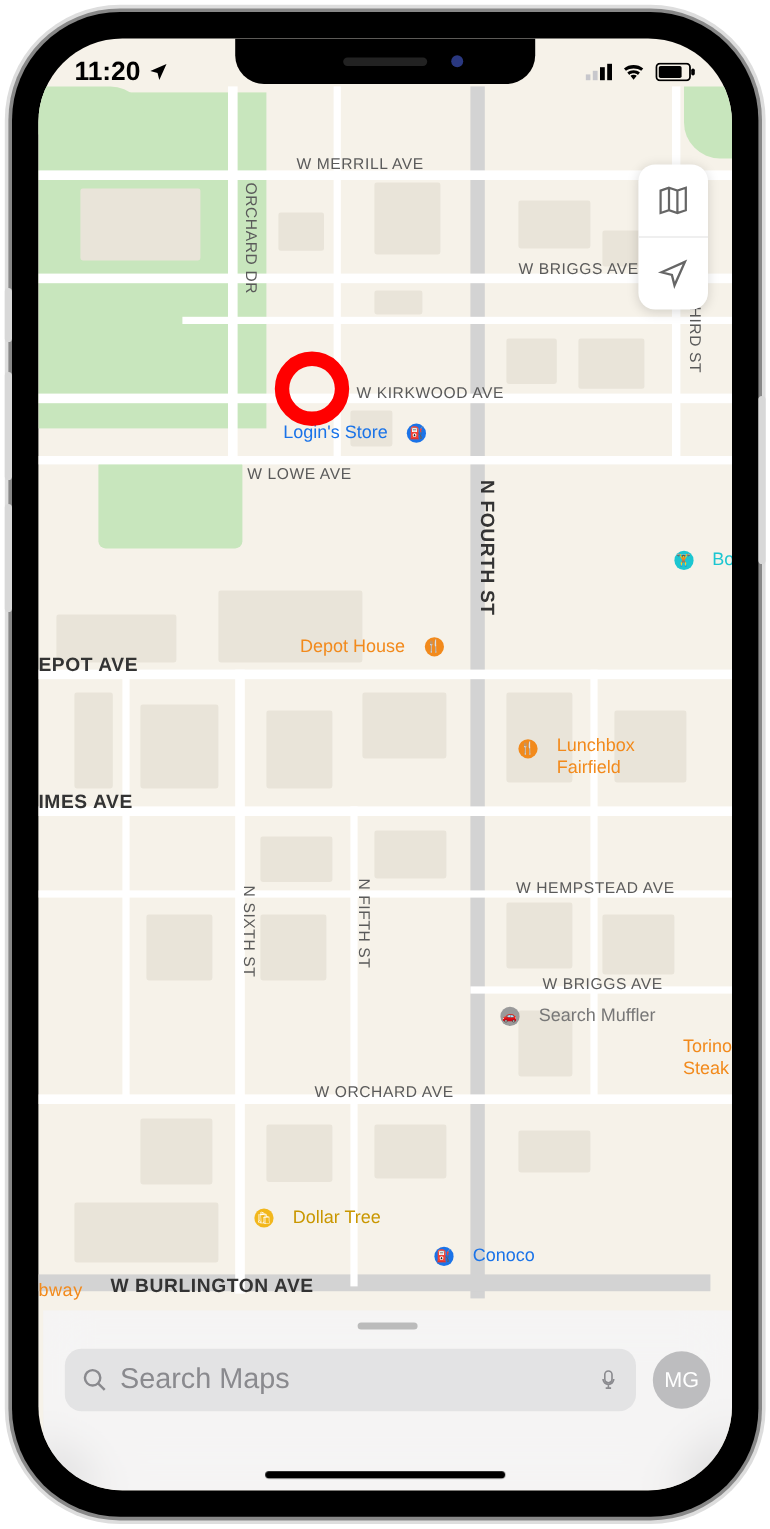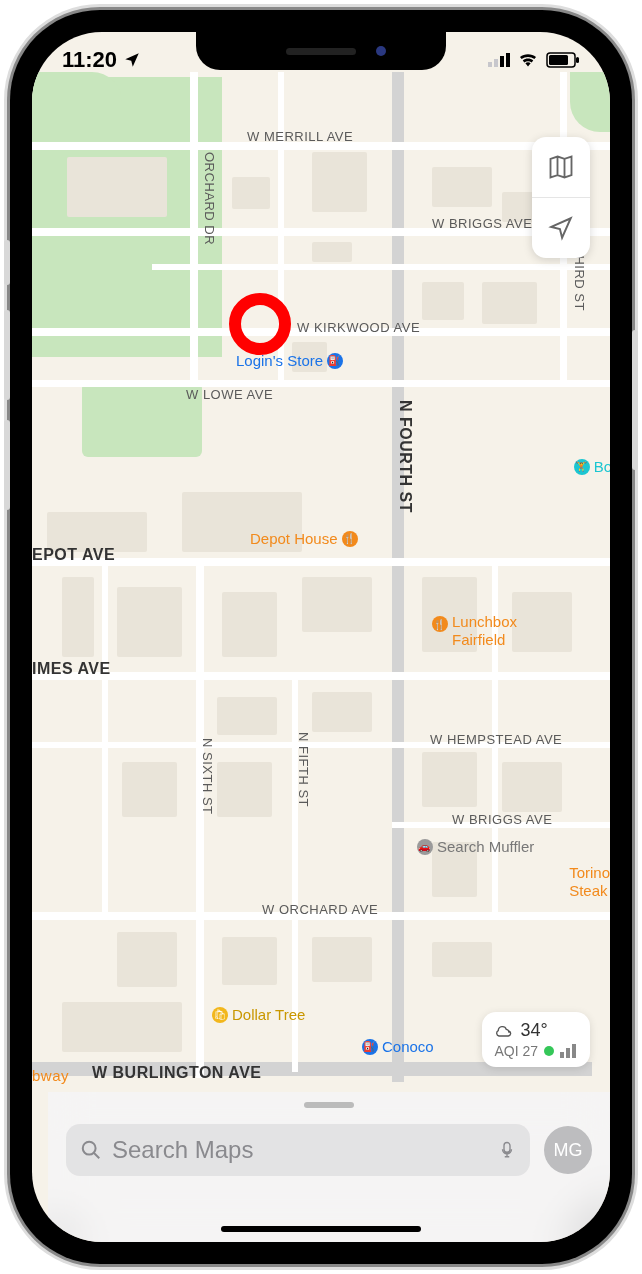--- a/index.html
+++ b/index.html
@@ -20,34 +20,34 @@
 
     .map-canvas { position: absolute; inset: 0; }
 
     .park { position: absolute; background: #c8e6bd; }
     .road-v, .road-h { position: absolute; background: #ffffff; }
     .road-major { position: absolute; background: #d3d3d3; }
     .bldg { position: absolute; background: #e9e4d9; border-radius: 2px; }
 
     .street-label { position: absolute; color: #5a5a5a; font-size: 13px; font-weight: 500; letter-spacing: 0.5px; white-space: nowrap; }
     .street-label.big { font-size: 16px; font-weight: 600; color: #333; }
-    .poi { position: absolute; font-size: 15px; font-weight: 500; white-space: nowrap; display: flex; align-items: center; gap: 4px; }
+    .poi { position: absolute; font-size: 15px; font-weight: 500; white-space: nowrap; display: flex; align-items: center; gap: 16px; }
     .poi-icon { width: 16px; height: 16px; border-radius: 50%; display: inline-flex; align-items: center; justify-content: center; font-size: 10px; color: #fff; }
     .vert { writing-mode: vertical-rl; text-orientation: mixed; }
 
     .map-controls { position: absolute; top: 105px; right: 20px; width: 58px; background: #fff; border-radius: 14px; box-shadow: 0 2px 10px rgba(0,0,0,.15); z-index: 50; display: flex; flex-direction: column; overflow: hidden; }
     .map-ctrl-btn { height: 60px; display: flex; align-items: center; justify-content: center; color: #666; }
     .map-controls .divider { height: 1px; background: #e5e5e5; }
 
     .weather-pill { position: absolute; bottom: 175px; right: 20px; background: #fff; border-radius: 14px; padding: 8px 12px; box-shadow: 0 2px 8px rgba(0,0,0,.12); display: flex; flex-direction: column; gap: 2px; z-index: 50; }
     .weather-row { display: flex; align-items: center; gap: 6px; font-size: 18px; font-weight: 500; color: #333; }
     .weather-row.small { font-size: 14px; color: #777; }
     .weather-row .dot { width: 10px; height: 10px; border-radius: 50%; }
 
-    .bottom-sheet { position: absolute; bottom: 0; left: 16px; right: 0; height: 150px; background: rgba(245,245,247,.78); backdrop-filter: blur(20px); z-index: 60; }
+    .bottom-sheet { position: absolute; bottom: 0; left: 4px; right: 0; height: 150px; background: rgba(245,245,247,.78); backdrop-filter: blur(20px); z-index: 60; }
     .grabber { width: 50px; height: 6px; background: #bbb; border-radius: 3px; margin: 10px auto 16px; }
     .search-row { display: flex; align-items: center; gap: 14px; padding: 0 18px; }
     .search-box { flex: 1; height: 52px; background: rgba(220,220,222,.75); border-radius: 14px; display: flex; align-items: center; padding: 0 14px; gap: 10px; color: #8a8a8e; font-size: 24px; }
     .avatar { width: 48px; height: 48px; border-radius: 50%; background: #bdbdbf; color: #fff; display: flex; align-items: center; justify-content: center; font-size: 18px; font-weight: 500; }
 
     .home-indicator { position: absolute; bottom: 10px; left: 50%; transform: translateX(-50%); width: 200px; height: 6px; background: #000; border-radius: 3px; z-index: 70; }
 
     .highlight-ring { position: absolute; width: 62px; height: 62px; border: 12px solid #ff0000; border-radius: 50%; z-index: 80; }
   </style>
 </head>
@@ -147,21 +147,21 @@
       <div class="bldg" style="left:190px; top:905px; width:55px; height:48px"></div>
       <div class="bldg" style="left:280px; top:905px; width:60px; height:45px"></div>
       <div class="bldg" style="left:400px; top:910px; width:60px; height:35px"></div>
       <div class="bldg" style="left:30px; top:970px; width:120px; height:50px"></div>
 
       <span class="street-label" style="left:215px; top:97px">W MERRILL AVE</span>
       <span class="street-label vert" style="left:170px; top:120px">ORCHARD DR</span>
       <span class="street-label" style="left:400px; top:184px">W BRIGGS AVE</span>
       <span class="street-label vert" style="left:540px; top:215px">THIRD ST</span>
       <span class="street-label" style="left:265px; top:288px">W KIRKWOOD AVE</span>
-      <span class="street-label" style="left:154px; top:355px">W LOWE AVE</span>
+      <span class="street-label" style="left:174px; top:355px">W LOWE AVE</span>
       <span class="street-label vert big" style="left:364px; top:368px">N FOURTH ST</span>
       <span class="street-label big" style="left:0; top:514px">EPOT AVE</span>
       <span class="street-label big" style="left:0; top:628px">IMES AVE</span>
       <span class="street-label vert" style="left:168px; top:706px">N SIXTH ST</span>
       <span class="street-label vert" style="left:264px; top:700px">N FIFTH ST</span>
       <span class="street-label" style="left:398px; top:700px">W HEMPSTEAD AVE</span>
       <span class="street-label" style="left:420px; top:780px">W BRIGGS AVE</span>
       <span class="street-label" style="left:230px; top:870px">W ORCHARD AVE</span>
       <span class="street-label big" style="left:60px; top:1032px">W BURLINGTON AVE</span>
       <span class="street-label" style="left:0; top:1035px; color:#f28a1c; font-size:15px">bway</span>
@@ -210,37 +210,20 @@
           </svg>
       </div>
       <div class="divider"></div>
       <div class="map-ctrl-btn">
         <svg width="26" height="26" viewBox="0 0 24 24" fill="none" stroke="#666" stroke-width="1.8">
             <path d="M3 11l18-8-8 18-2-8-8-2z"></path>
           </svg>
       </div>
     </div>
 
-    <div class="weather-pill">
-      <div class="weather-row">
-        <svg width="20" height="20" viewBox="0 0 24 24" fill="none" stroke="#555" stroke-width="1.6">
-            <path d="M18 14a4 4 0 0 0-3.2-3.9 5 5 0 0 0-9.7 1.4A3.5 3.5 0 0 0 6 18h11a3 3 0 0 0 1-5.8z"></path>
-          </svg>
-        <span>34°</span>
-      </div>
-      <div class="weather-row small">
-        <span>AQI 27</span>
-        <span class="dot" style="background:#35c759"></span>
-        <svg width="18" height="14" viewBox="0 0 18 14">
-            <rect x="0" y="8" width="4" height="6" fill="#888"></rect>
-            <rect x="6" y="4" width="4" height="10" fill="#888"></rect>
-            <rect x="12" y="0" width="4" height="14" fill="#888"></rect>
-          </svg>
-      </div>
-    </div>
 
     <div class="bottom-sheet">
       <div class="grabber"></div>
       <div class="search-row">
         <div class="search-box">
           <svg width="22" height="22" viewBox="0 0 24 24" fill="none" stroke="#8a8a8e" stroke-width="2.2">
               <circle cx="10" cy="10" r="7"></circle>
               <line x1="15" y1="15" x2="21" y2="21"></line>
             </svg>
           <span>Search Maps</span>

